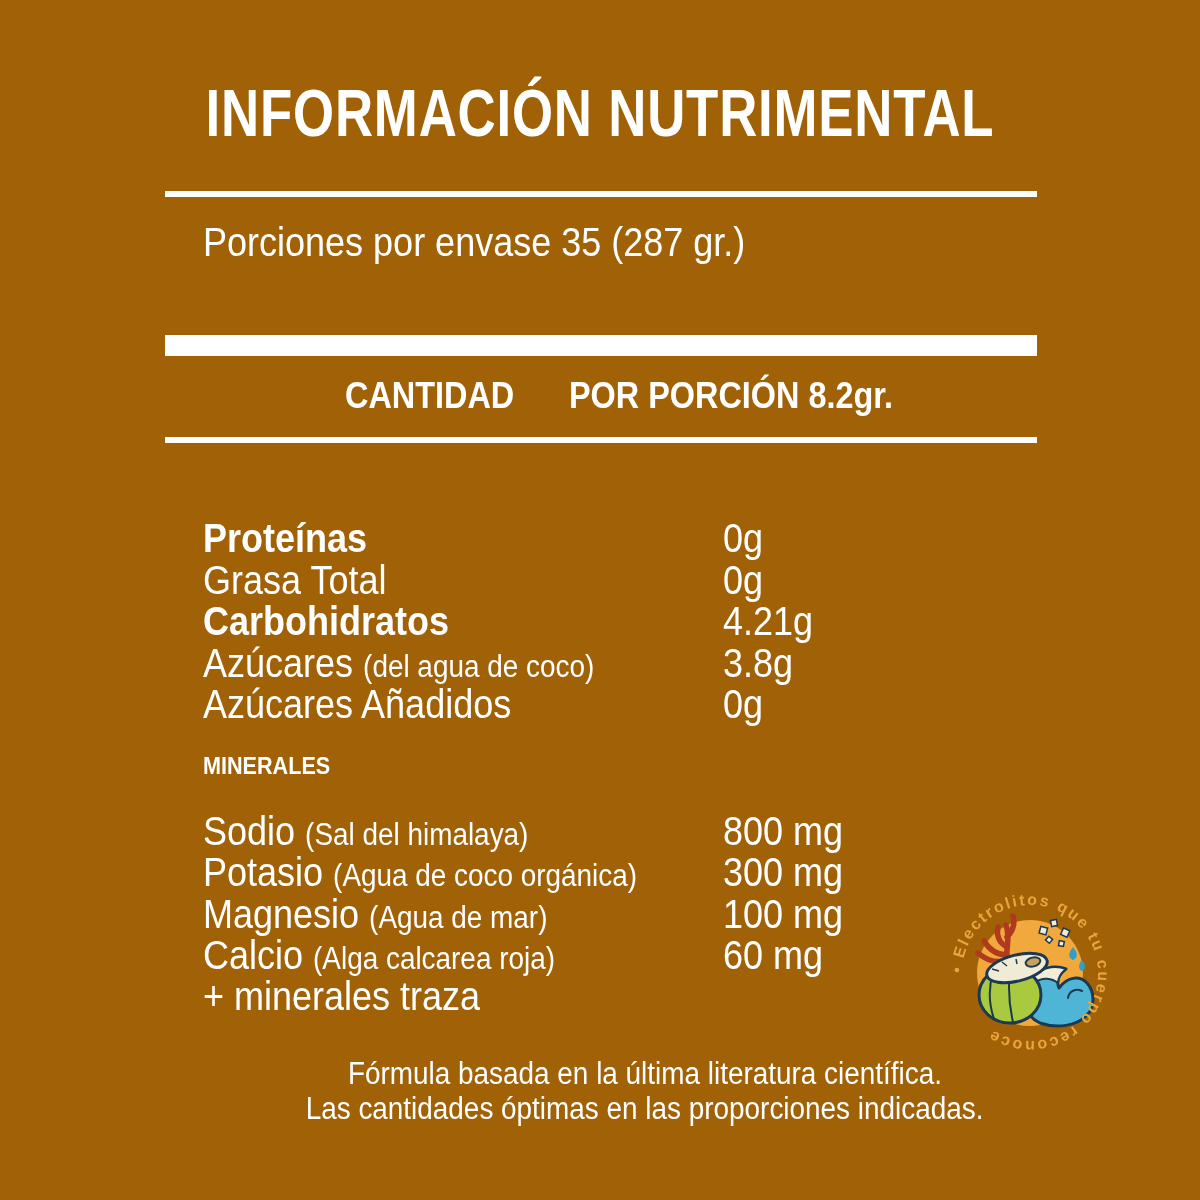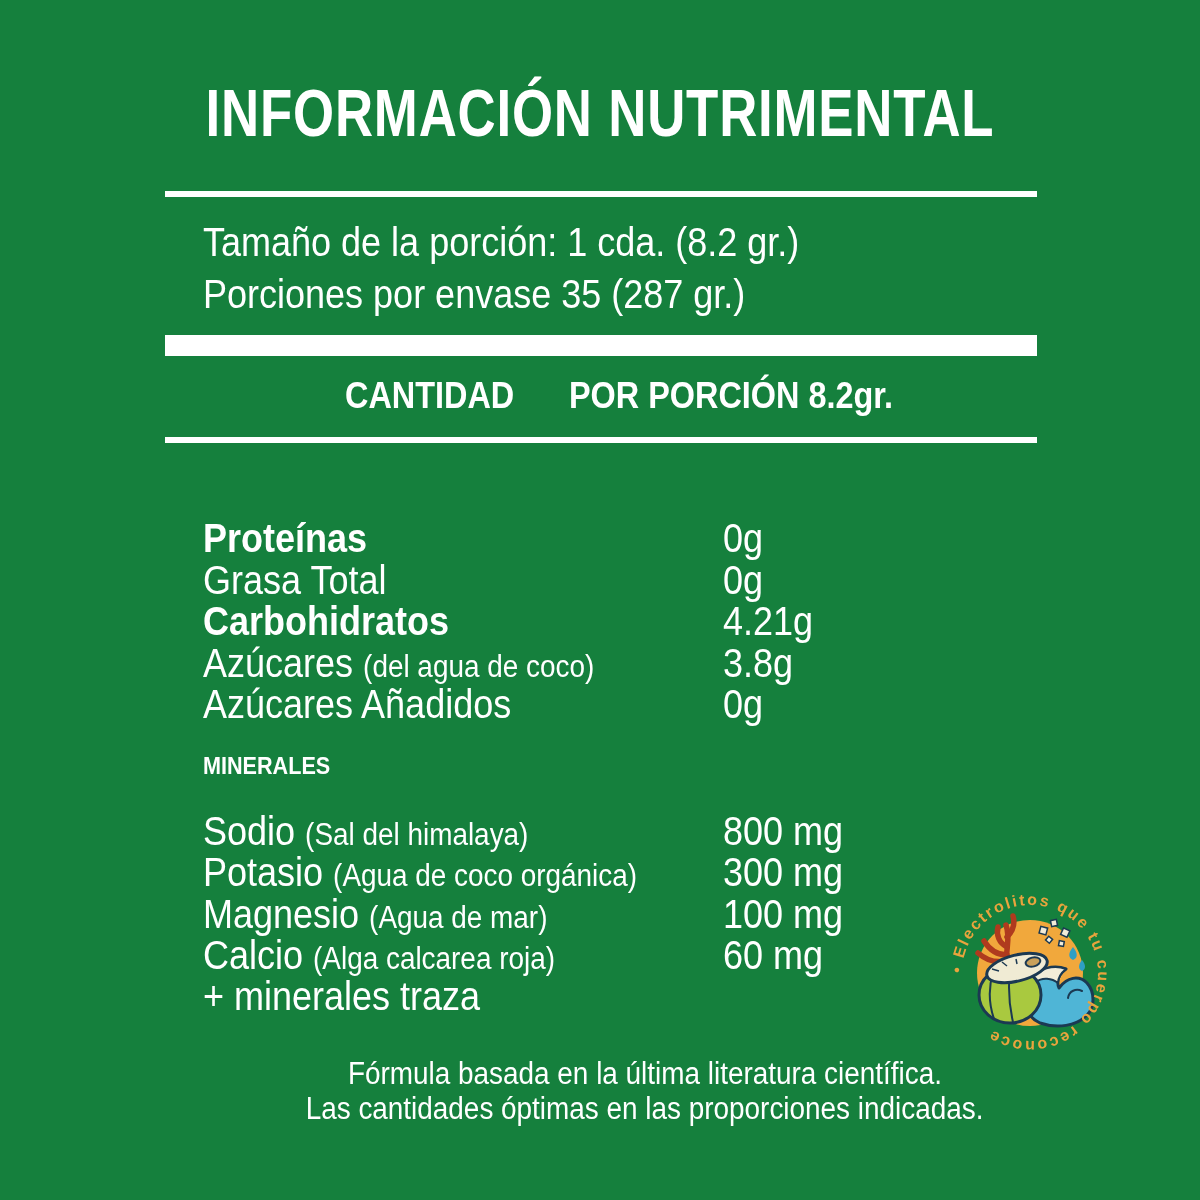--- a/index.html
+++ b/index.html
@@ -1,17 +1,17 @@
 <!DOCTYPE html>
 <html><head>
 <meta charset="utf-8">
 <style>
   html,body{margin:0;padding:0;background:#1B3952;}
   .canvas{
-    position:relative;width:1200px;height:1200px;background:#15803d;
+    position:relative;width:1200px;height:1200px;background:#a16207;
     font-family:"Liberation Sans",sans-serif;color:#FFFFFF;overflow:hidden;
   }
   
   .cxt{display:inline-block;white-space:nowrap;transform:scaleX(.8);transform-origin:50% 50%;}
   .cxl{display:inline-block;white-space:nowrap;transform:scaleX(.9);transform-origin:0 50%;}
   .cxr{display:inline-block;white-space:nowrap;transform:scaleX(.9);transform-origin:100% 50%;}
   .cxc{display:inline-block;white-space:nowrap;transform:scaleX(.9);transform-origin:50% 50%;}
 
   .title{position:absolute;top:80px;left:0;width:100%;text-align:center;
          font-size:66px;font-weight:700;letter-spacing:1px;line-height:1;}
@@ -45,23 +45,20 @@
 
 <div class="canvas">
 
   <div class="title">
     <span class="cxt">INFORMACIÓN NUTRIMENTAL</span>
   </div>
 
   <div class="rule" id="rule-thin-top"></div>
 
   <div class="serving">
-    <div>
-      <span class="cxl">Tamaño de la porción: 1 cda. (8.2 gr.)</span>
-    </div>
     <div>
       <span class="cxl">Porciones por envase 35 (287 gr.)</span>
     </div>
   </div>
 
   <div class="rule" id="bar-thick"></div>
 
   <div class="cols">
     <span class="cxl">CANTIDAD</span>
     <span class="cxr">POR PORCIÓN 8.2gr.</span>

